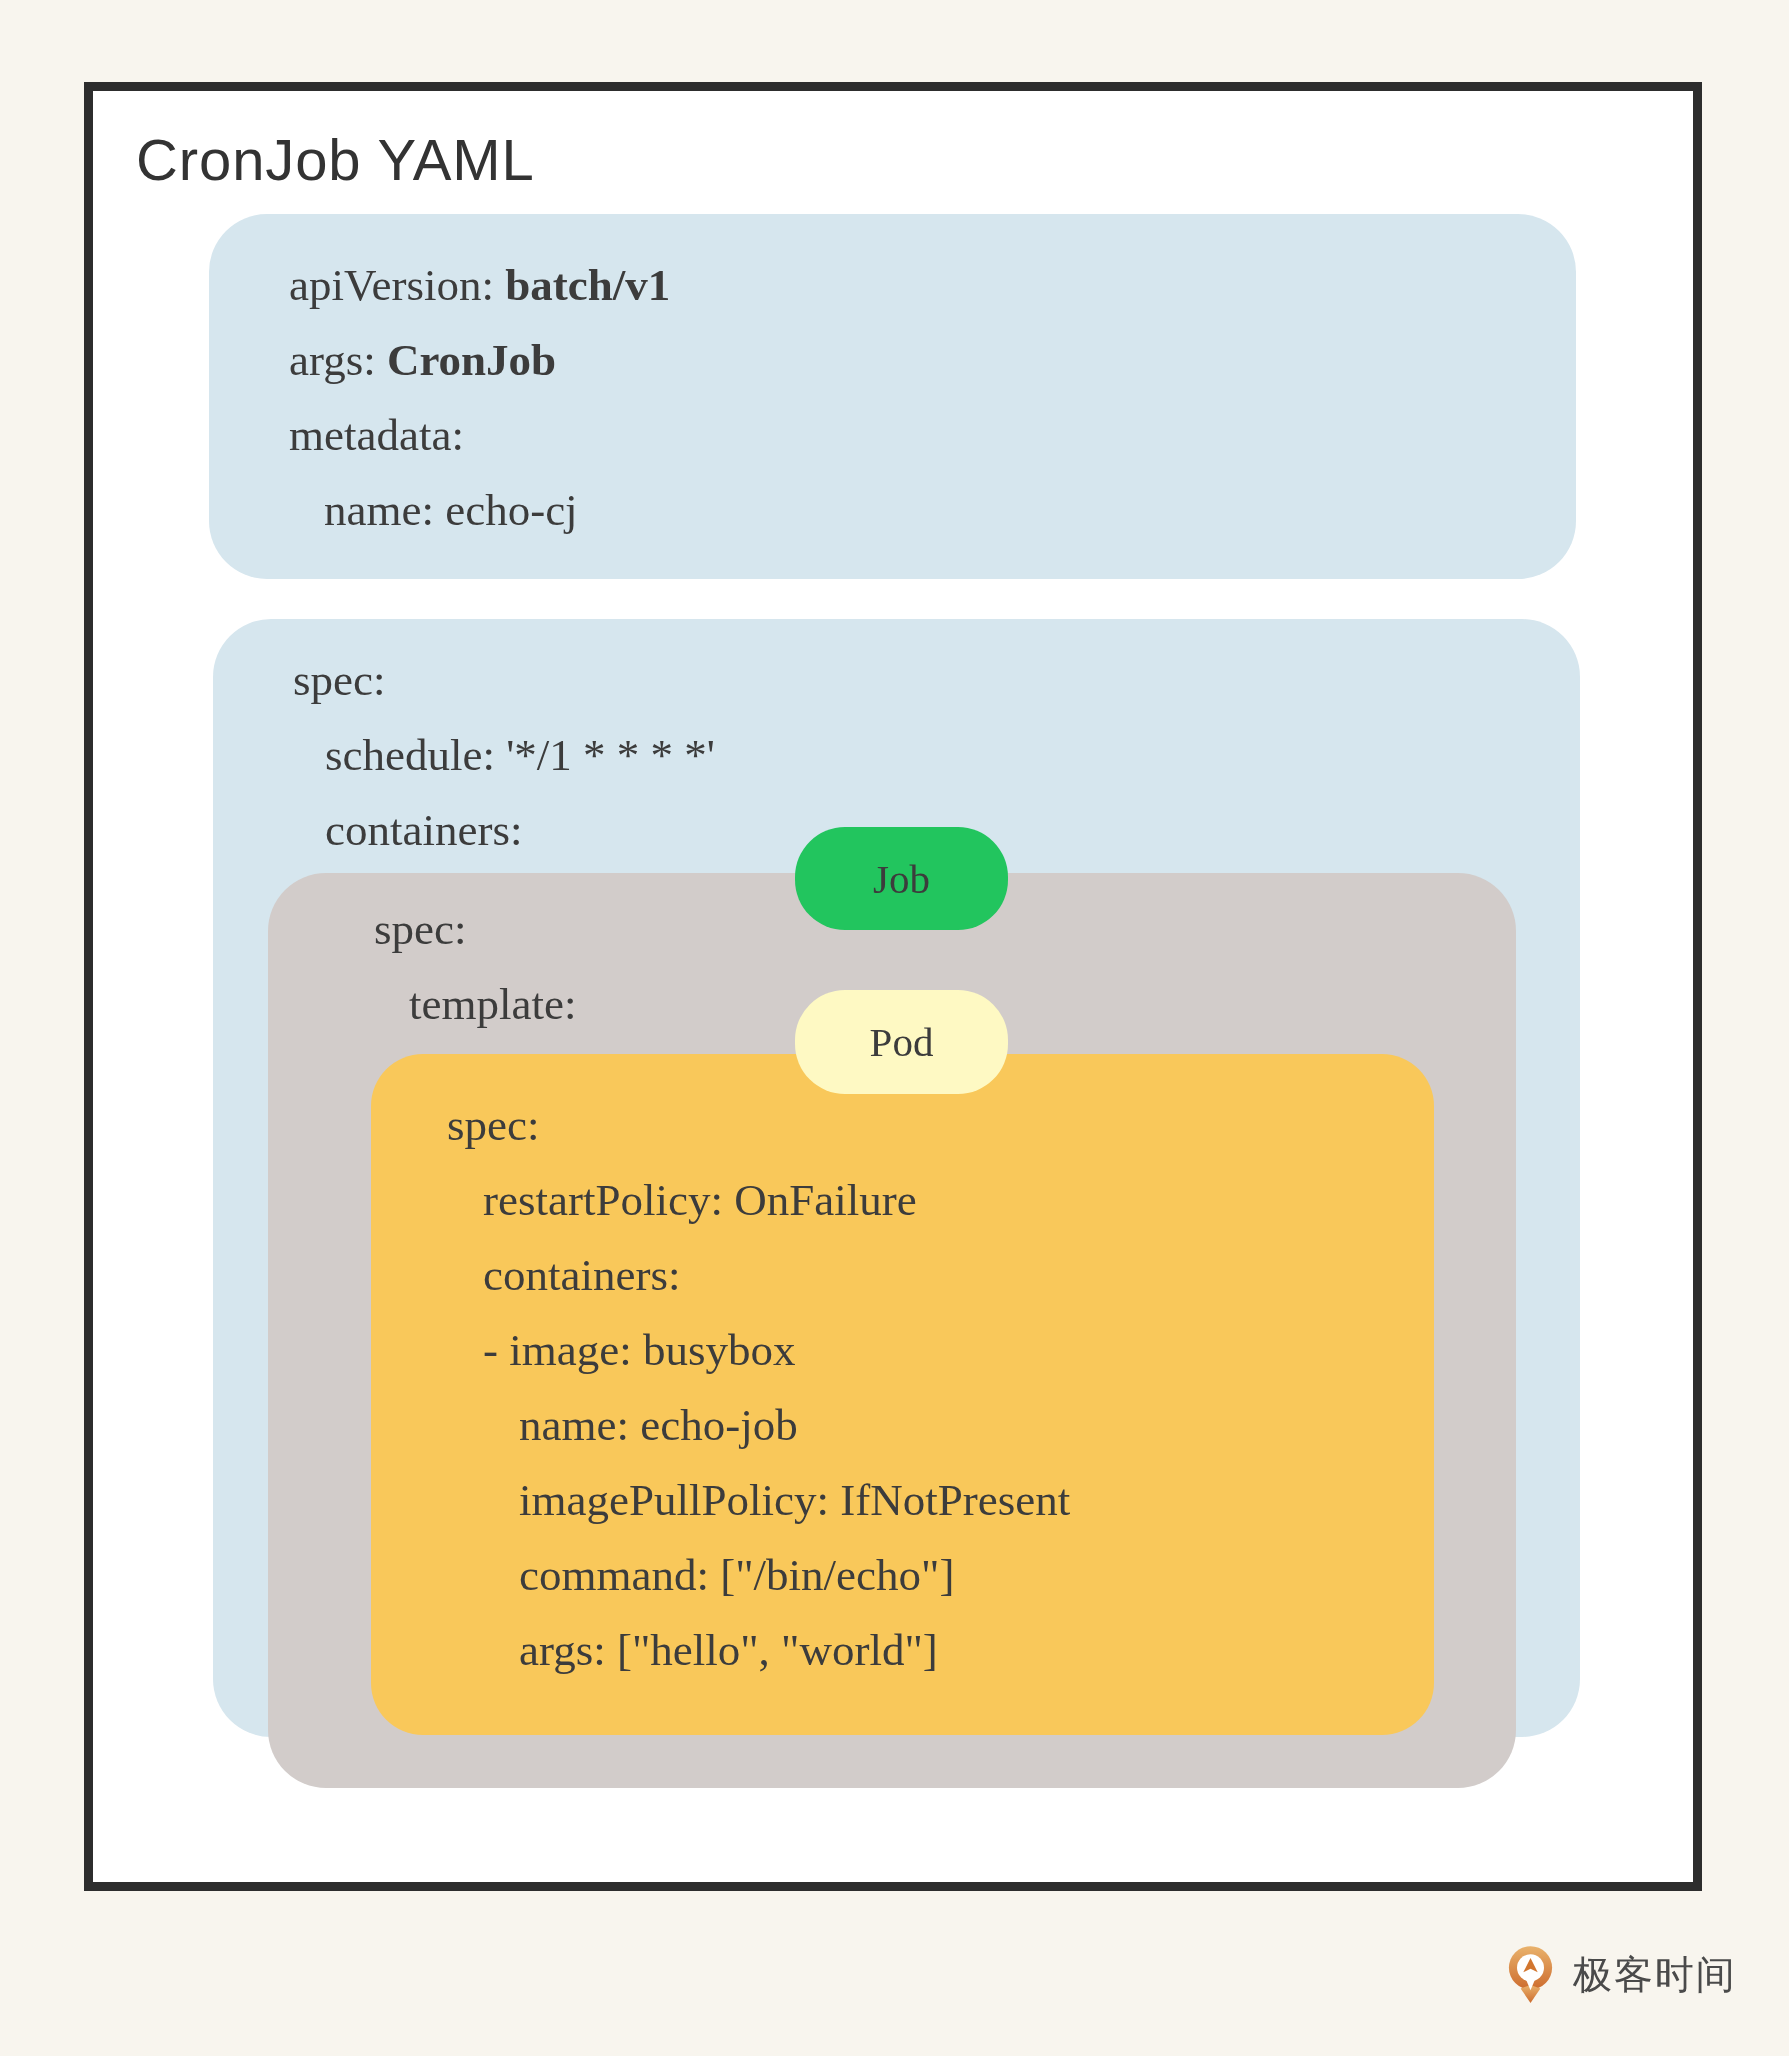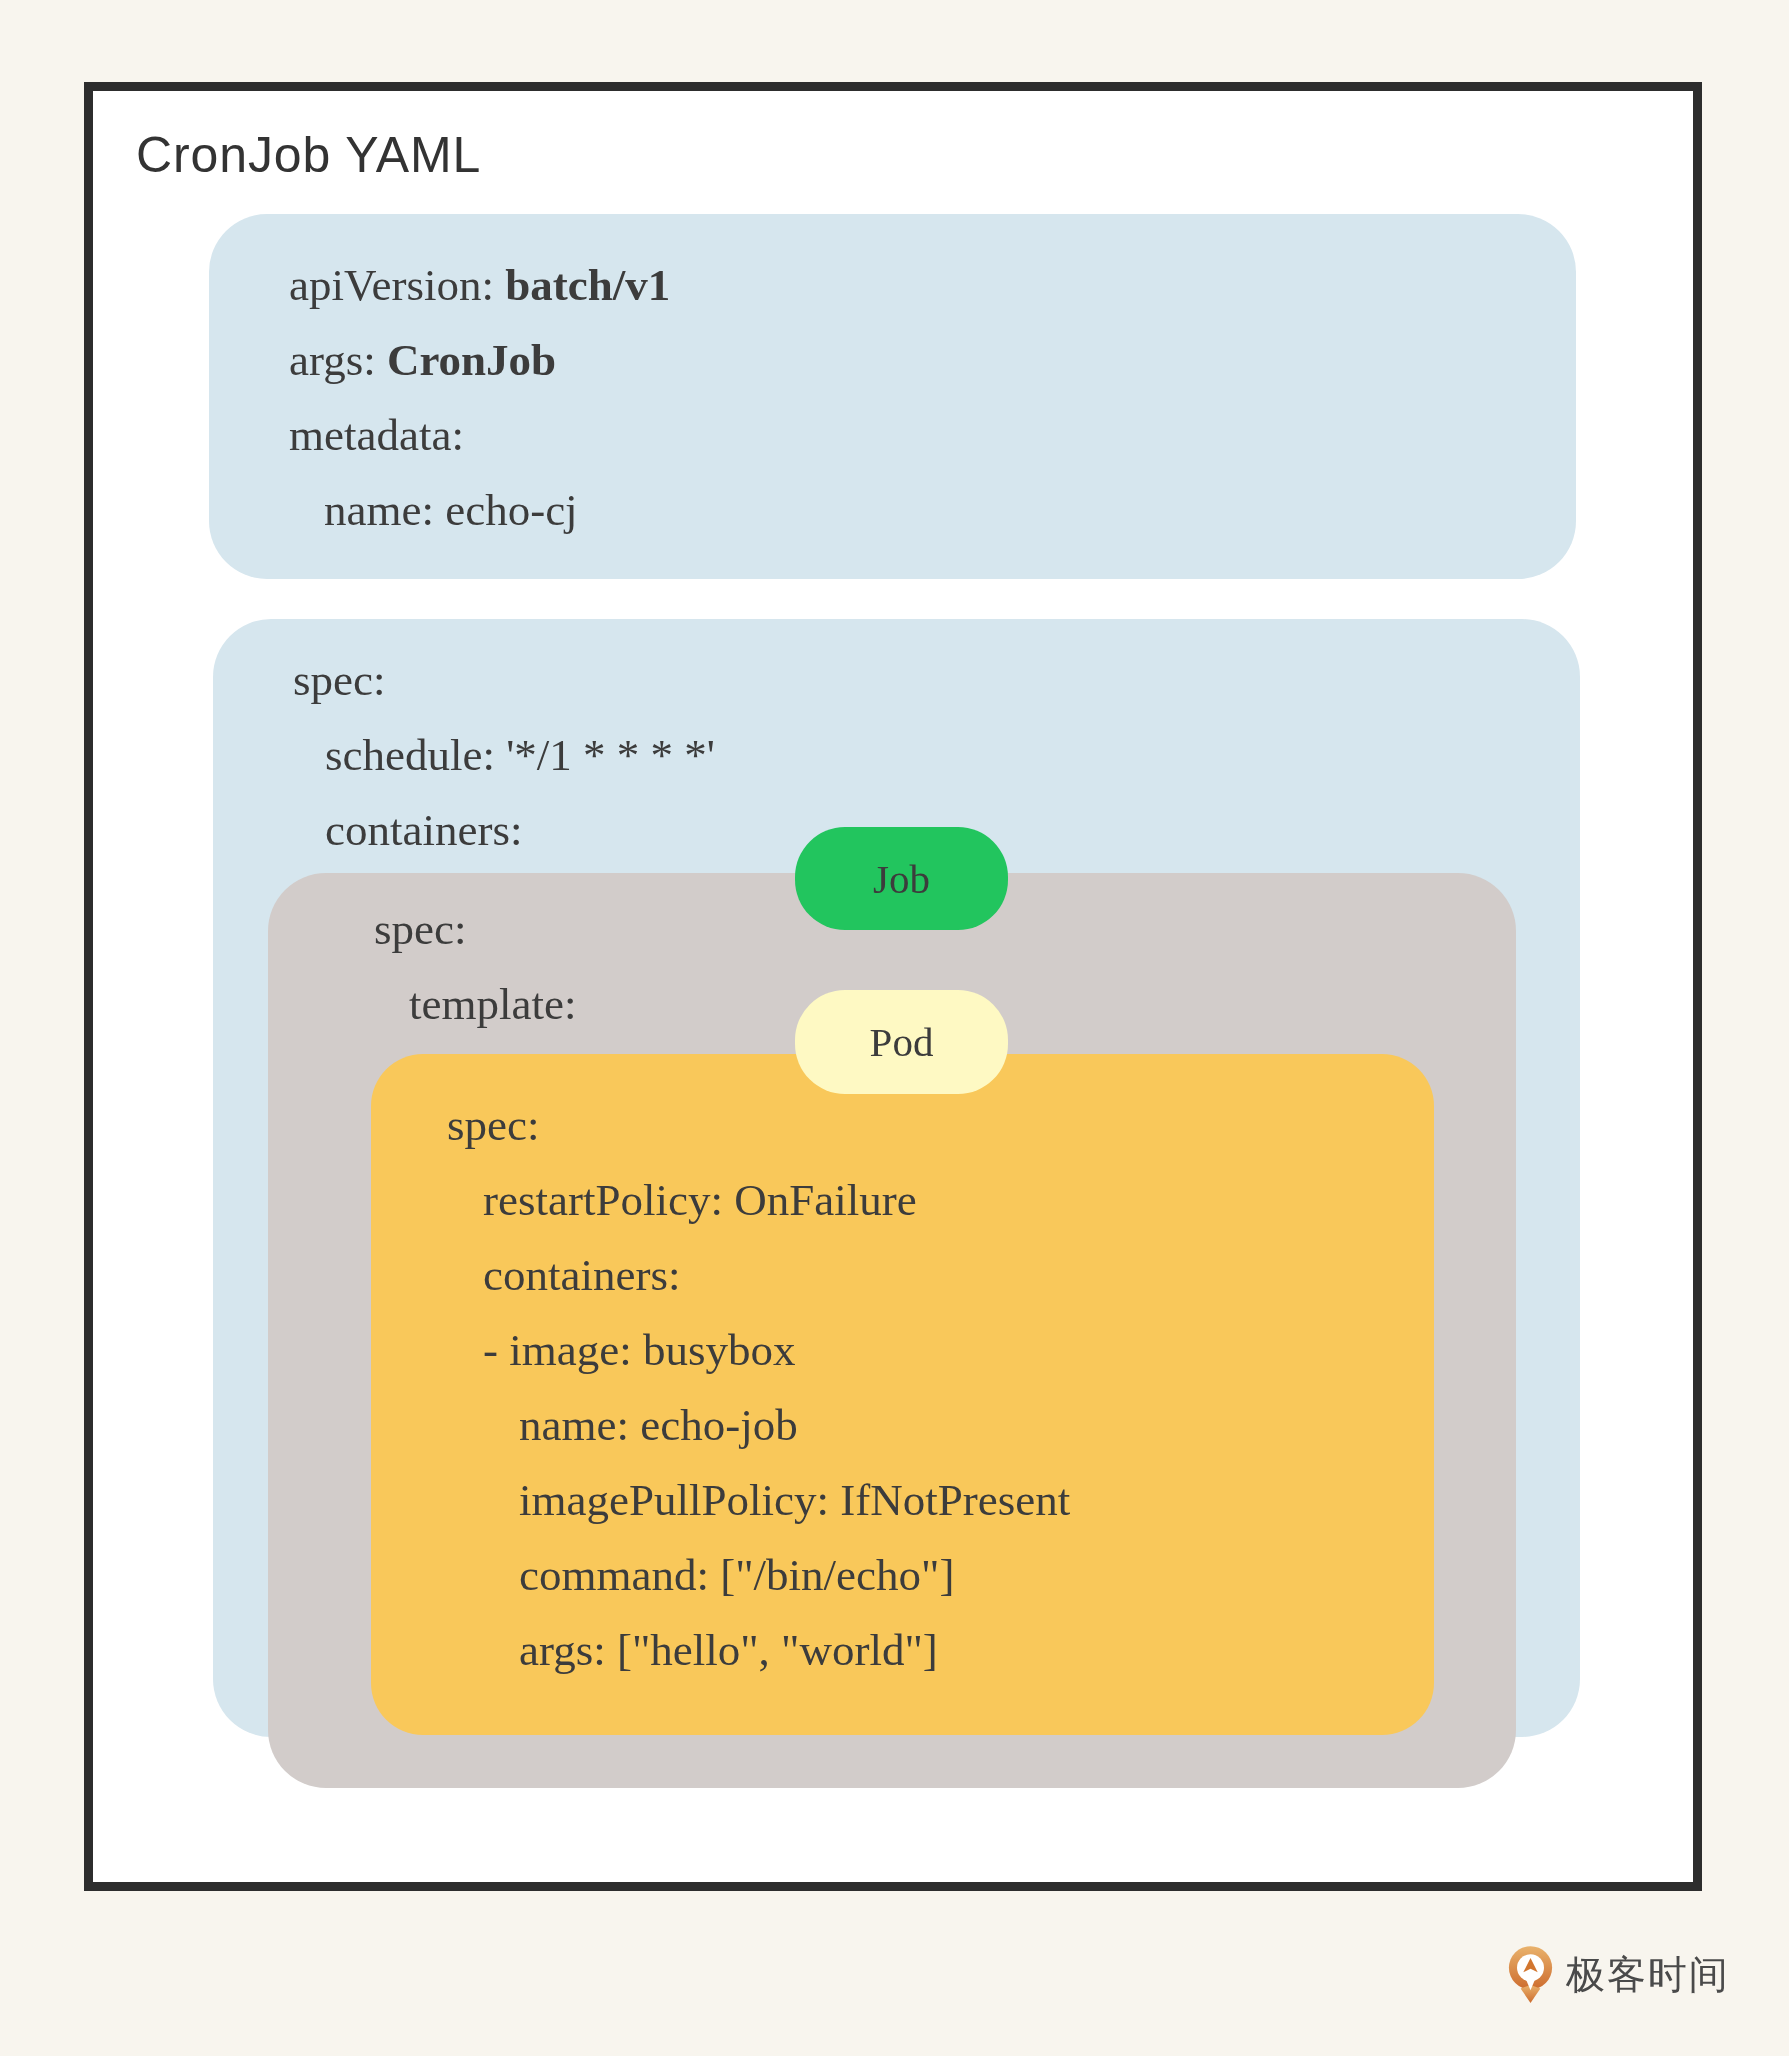--- a/index.html
+++ b/index.html
@@ -15,21 +15,21 @@
     position:absolute;
     left:84px;top:82px;
     width:1618px;height:1809px;
     background:#ffffff;
     border:9.3px solid #2d2d2d;
     box-sizing:border-box;
   }
   .title{
     position:absolute;
     left:43px;top:35px;
-    font-size:50px;
+    font-size:58px;
     letter-spacing:0.9px;
     color:#333333;
   }
   .box{position:absolute;}
   .box-blue{background:#d6e6ee;border-radius:58px;font-family:Liberation Serif, serif;}
   .box-metadata{left:116px;top:123px;width:1367px;height:365px;}
   .box-spec{left:120px;top:528px;width:1367px;height:1118px;}
   .box-gray{
     left:55px;top:254px;width:1248px;height:915px;
     background:#d2ccca;border-radius:58px;z-index:1;
@@ -53,21 +53,21 @@
     width:213px;height:104px;
     border-radius:50px;
     font-size:41px;
     z-index:5;
   }
   .badge-job{left:582px;top:208px;height:103px;background:#22c55e;}
   .badge-pod{left:527px;top:117px;background:#fef9c3;}
   .footer-logo{
     position:absolute;
     left:1508px;top:1945px;
-    display:flex;align-items:center;gap:13px;
+    display:flex;align-items:center;gap:20px;
   }
   .logo-icon{width:45px;height:60px;display:block;}
   .brand-text{
     font-size:39px;
     color:#4a4a4a;
     letter-spacing:1.9px;
     line-height:60px;
   }
 </style>
 </head>

